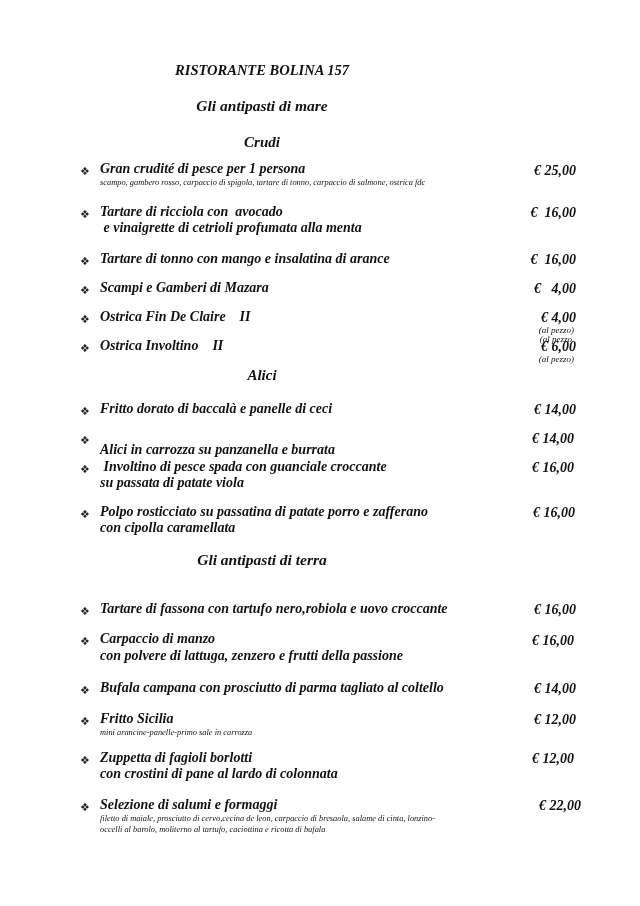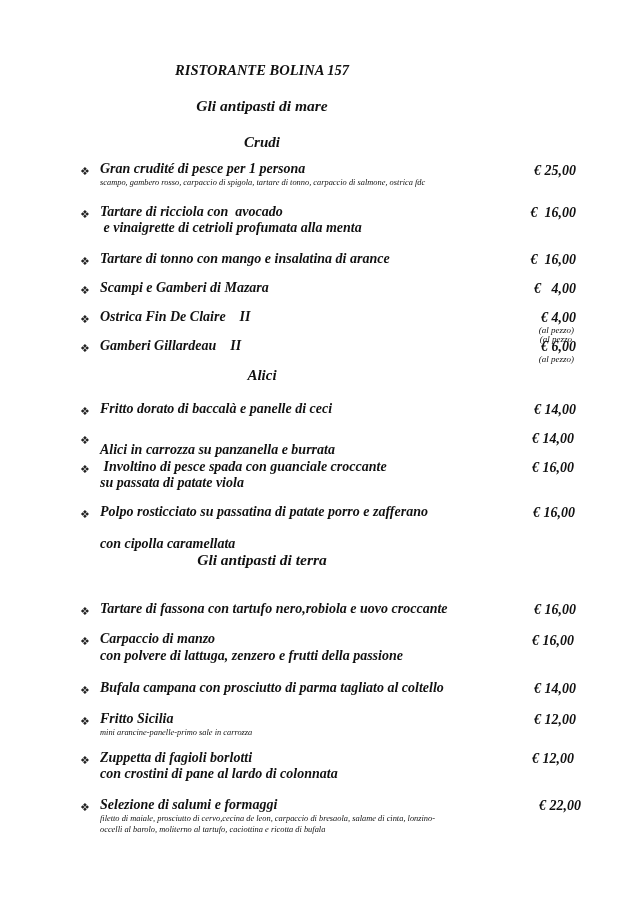--- a/index.html
+++ b/index.html
@@ -55,21 +55,21 @@
 
 <div>
   <span class="abs bullet" style="top:312px;">❖</span>
   <span class="abs name" style="top:309px;">Ostrica Fin De Claire    II</span>
   <span class="abs price" style="top:310px;">€ 4,00</span>
   <span class="abs unit" style="top:325px;">(al pezzo)</span>
 </div>
 
 <div>
   <span class="abs bullet" style="top:341px;">❖</span>
-  <span class="abs name" style="top:338px;">Gamberi Gillardeau    II</span>
+  <span class="abs name" style="top:338px;">Ostrica Involtino    II</span>
   <span class="abs price" style="top:339px;">€ 6,00</span>
   <span class="abs unit" style="top:354px;">(al pezzo)</span>
 </div>
 
 <div class="abs center h2" style="top:367px;">Alici</div>
 
 <div>
   <span class="abs bullet" style="top:404px;">❖</span>
   <span class="abs name" style="top:401px;">Fritto dorato di baccalà e panelle di ceci</span>
   <span class="abs price" style="top:402px;">€ 14,00</span>
@@ -84,21 +84,21 @@
 <div>
   <span class="abs bullet" style="top:462px;">❖</span>
   <span class="abs name" style="top:459px;"> Involtino di pesce spada con guanciale croccante</span>
   <span class="abs name" style="top:475px;">su passata di patate viola</span>
   <span class="abs price" style="top:460px; right:66px;">€ 16,00</span>
 </div>
 
 <div>
   <span class="abs bullet" style="top:507px;">❖</span>
   <span class="abs name" style="top:504px;">Polpo rosticciato su passatina di patate porro e zafferano</span>
-  <span class="abs name" style="top:520px;margin-top:16px;">con cipolla caramellata</span>
+  <span class="abs name" style="top:520px;">con cipolla caramellata</span>
   <span class="abs price" style="top:505px; right:65px;">€ 16,00</span>
 </div>
 
 <div class="abs center h1" style="top:551px;">Gli antipasti di terra</div>
 
 <div>
   <span class="abs bullet" style="top:604px;">❖</span>
   <span class="abs name" style="top:601px;">Tartare di fassona con tartufo nero,robiola e uovo croccante</span>
   <span class="abs price" style="top:602px;">€ 16,00</span>
 </div>

